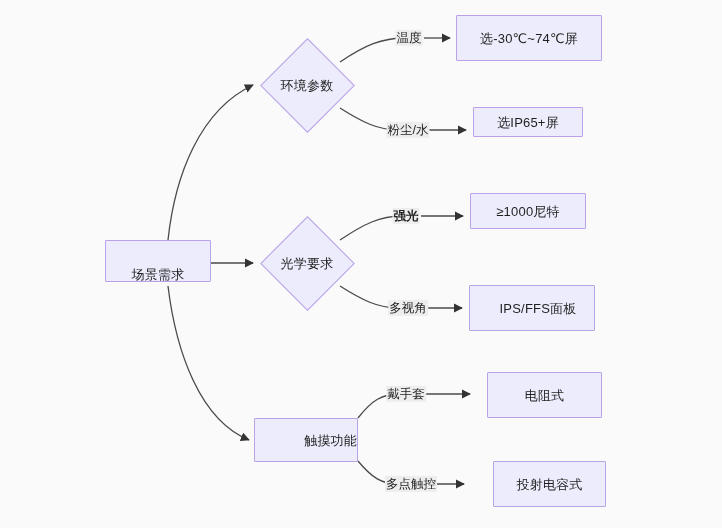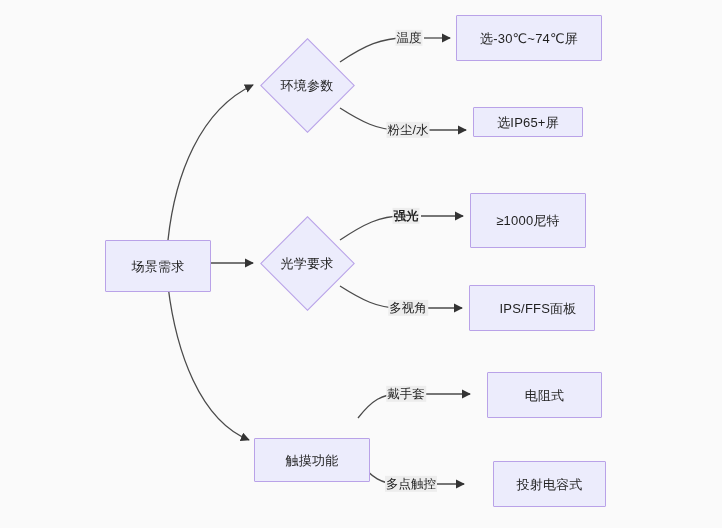--- a/index.html
+++ b/index.html
@@ -109,21 +109,21 @@
     <path d="M 340 286 C 362 300 378 308 398 308" fill="none" stroke="#4a4a4a" stroke-width="1.3"></path>
     <path d="M 422 308 L 462 308" fill="none" stroke="#4a4a4a" stroke-width="1.3" marker-end="url(#arrow)"></path>
 
     <path d="M 358 418 C 372 400 382 394 400 394" fill="none" stroke="#4a4a4a" stroke-width="1.3"></path>
     <path d="M 421 394 L 470 394" fill="none" stroke="#4a4a4a" stroke-width="1.3" marker-end="url(#arrow)"></path>
 
     <path d="M 358 461 C 372 478 382 484 398 484" fill="none" stroke="#4a4a4a" stroke-width="1.3"></path>
     <path d="M 429 484 L 464 484" fill="none" stroke="#4a4a4a" stroke-width="1.3" marker-end="url(#arrow)"></path>
   </svg>
 
-  <div class="node node-rect" style="left:105px; top:240px; width:106px; height:52px;">
+  <div class="node node-rect" style="left:105px; top:240px; width:106px; height:42px;align-items:flex-end;">
     <span>场景需求</span>
   </div>
 
   <div class="node node-diamond" style="left:259px; top:37px; width:96px; height:96px;">
     <span class="diamond-shape"></span>
     <span class="diamond-label">环境参数</span>
   </div>
 
   <div class="edge-label" style="left:409px; top:38px;">温度</div>
   <div class="node node-rect" style="left:456px; top:15px; width:146px; height:46px;">
@@ -134,30 +134,30 @@
   <div class="node node-rect" style="left:473px; top:107px; width:110px; height:30px;">
     <span>选IP65+屏</span>
   </div>
 
   <div class="node node-diamond" style="left:259px; top:215px; width:96px; height:96px;">
     <span class="diamond-shape"></span>
     <span class="diamond-label">光学要求</span>
   </div>
 
   <div class="edge-label" style="left:406px; top:216px;font-weight:bold;">强光</div>
-  <div class="node node-rect" style="left:470px; top:193px; width:116px; height:55px;">
+  <div class="node node-rect" style="left:470px; top:193px; width:116px; height:36px;">
     <span>≥1000尼特</span>
   </div>
 
   <div class="edge-label" style="left:408px; top:308px;">多视角</div>
   <div class="node node-rect" style="left:469px; top:285px; width:126px; height:46px;padding-left:12px;">
     <span>IPS/FFS面板</span>
   </div>
 
-  <div class="node node-rect" style="left:254px; top:438px; width:116px; height:44px;">
+  <div class="node node-rect" style="left:254px; top:418px; width:104px; height:44px;justify-content:flex-end;">
     <span>触摸功能</span>
   </div>
 
   <div class="edge-label" style="left:406px; top:394px;">戴手套</div>
   <div class="node node-rect" style="left:487px; top:372px; width:115px; height:46px;">
     <span>电阻式</span>
   </div>
 
   <div class="edge-label" style="left:411px; top:484px;">多点触控</div>
   <div class="node node-rect" style="left:493px; top:461px; width:113px; height:46px;">

